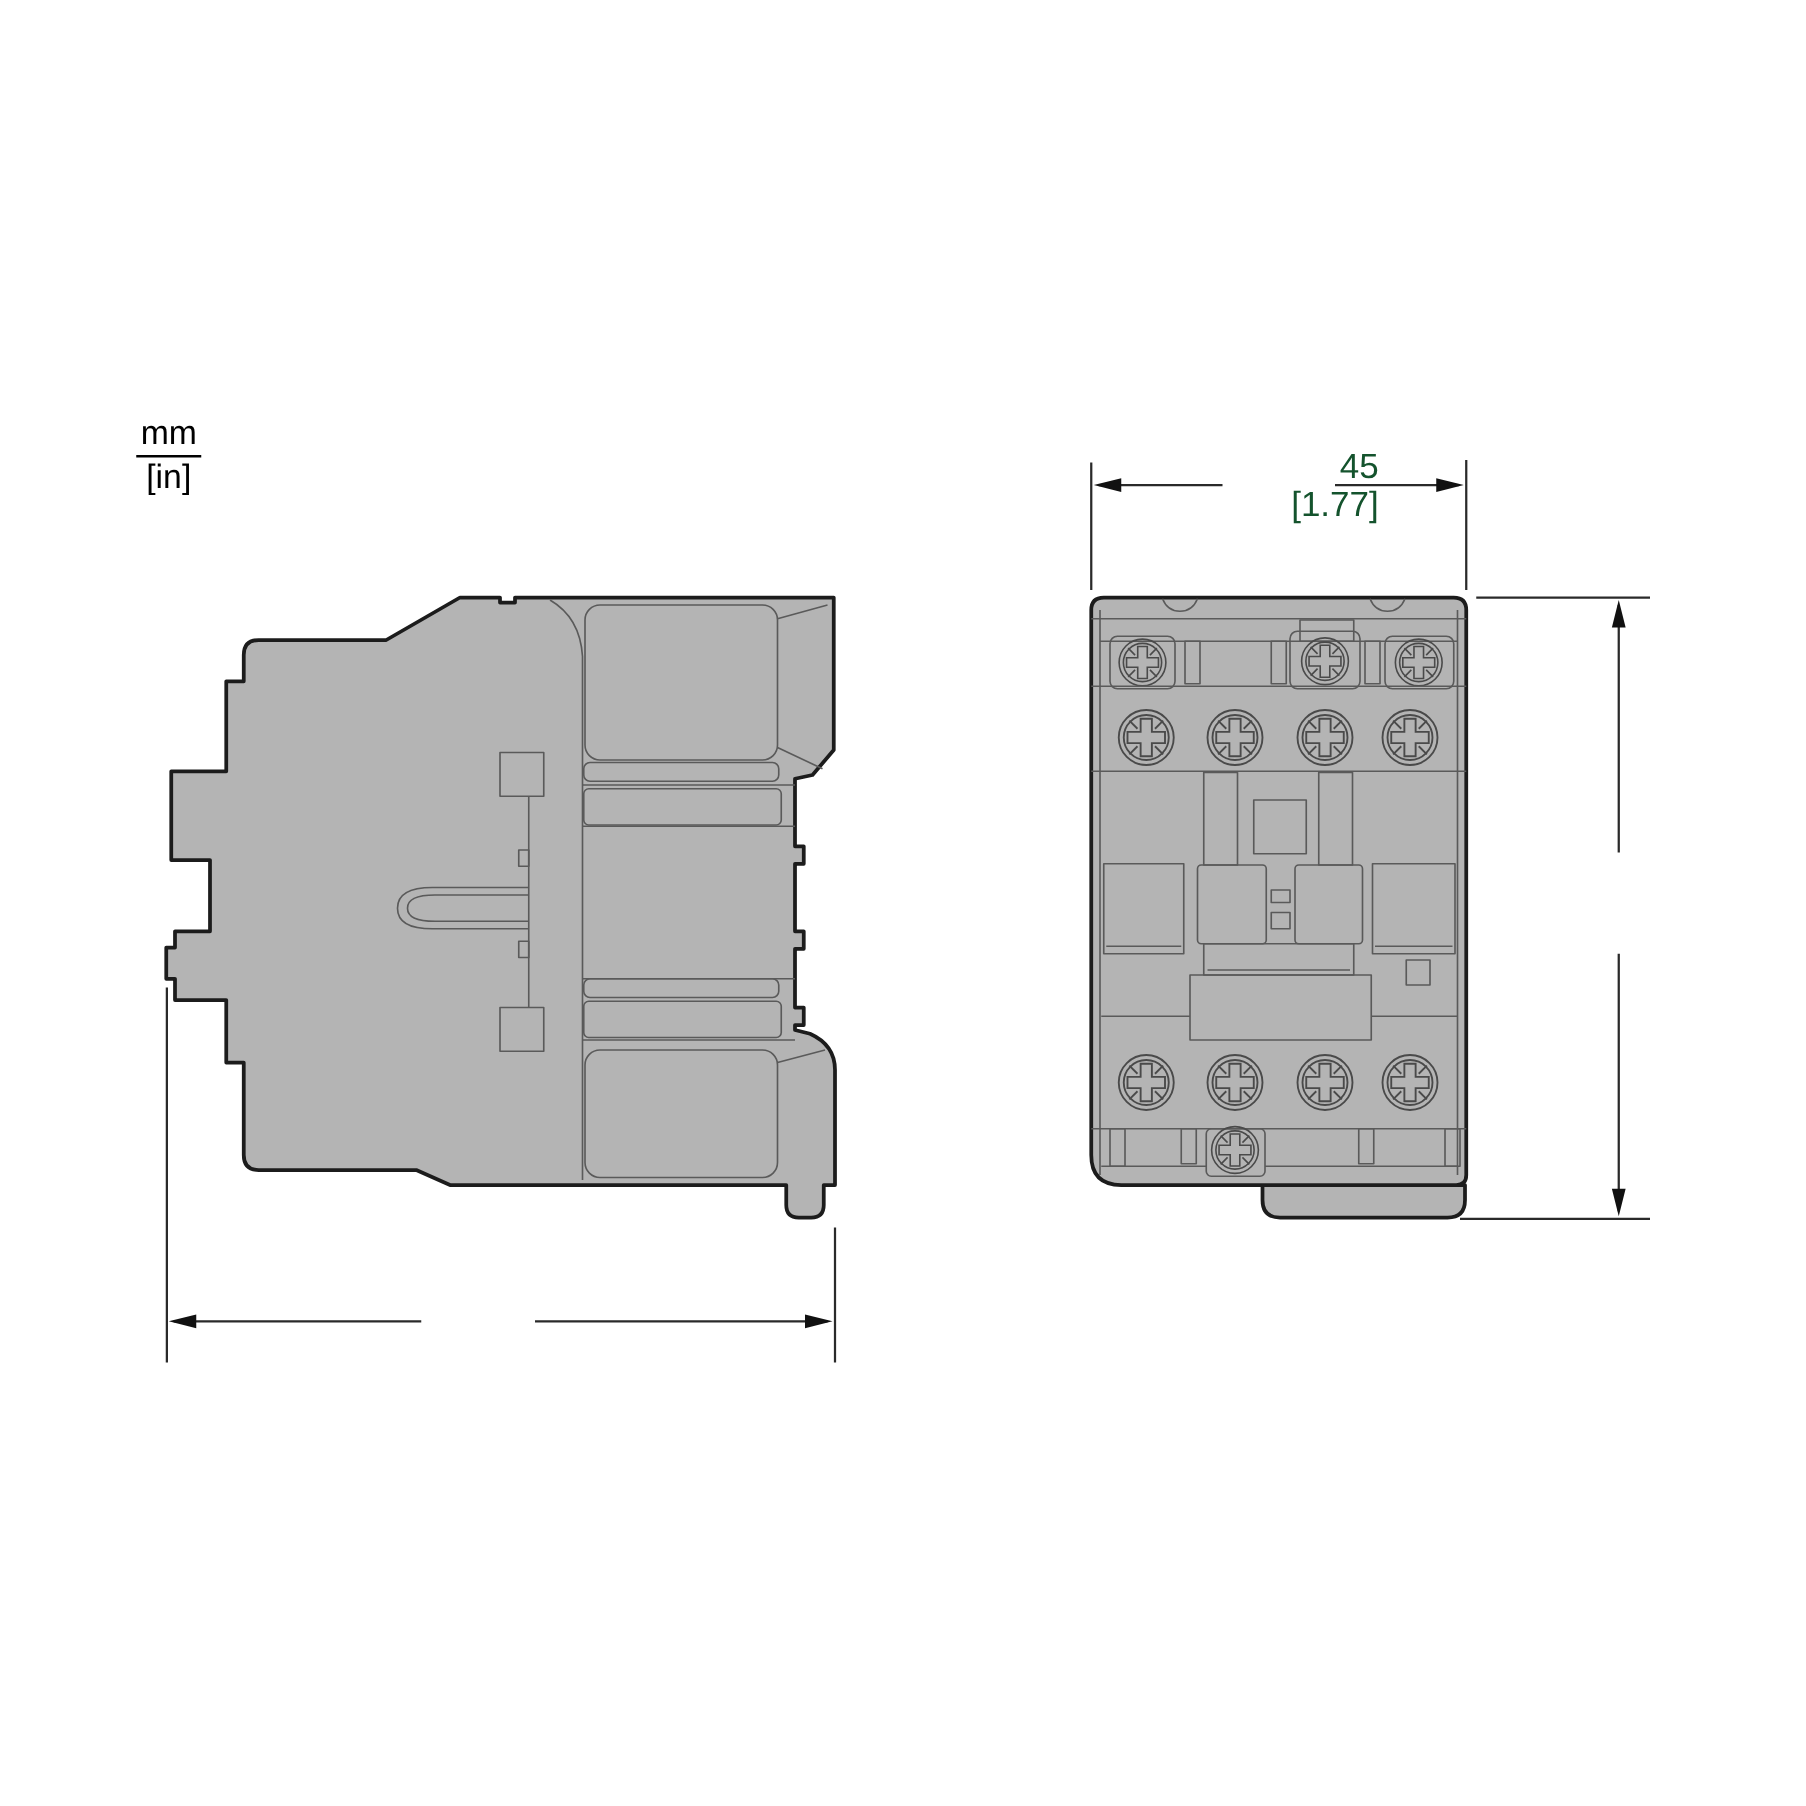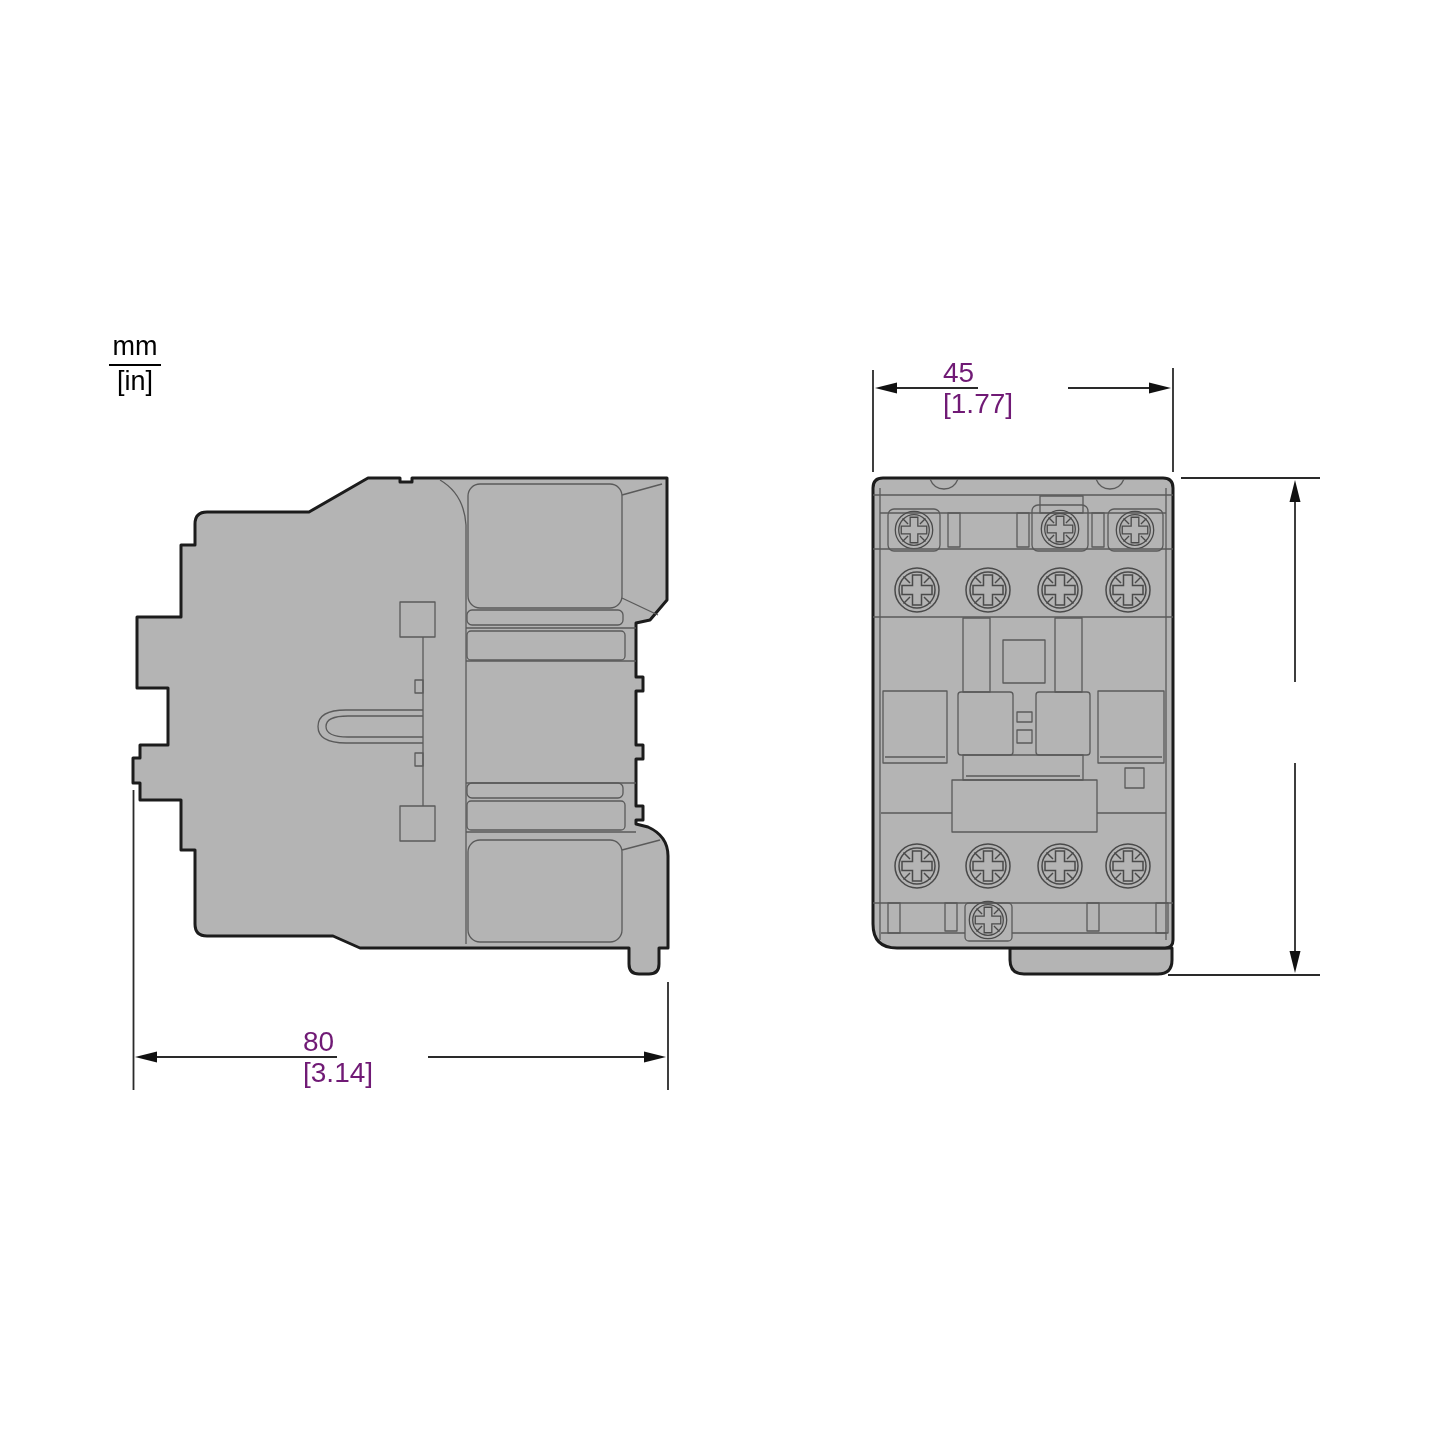--- a/index.html
+++ b/index.html
@@ -2,21 +2,21 @@
 <html><head>
 <meta charset="utf-8">
 <style>
   html,body{margin:0;padding:0;background:#fff;}
   #canvas{
     position:relative;width:1445px;height:1445px;background:#fff;overflow:hidden;
     font-family:"Liberation Sans", sans-serif;
   }
   #drawing-svg{position:absolute;left:0;top:0;}
   .dim-label{
-    position:absolute;text-align:left;color:#701a75;
+    position:absolute;text-align:right;color:#14532d;
     font-size:28px;line-height:31px;white-space:nowrap;
   }
   .unit-label{
     position:absolute;text-align:center;color:#000;
     font-size:27px;line-height:30px;
   }
   .unit-label .num{display:inline-block;border-bottom:2px solid #000;padding:0 4px 3px 4px;}
   .unit-label .den{display:block;padding-top:0;}
   
   .outline{fill:#b4b4b4;stroke:#1c1c1c;stroke-width:3;stroke-linejoin:round;}
@@ -202,18 +202,14 @@
     <span class="num">mm</span>
     <span class="den">[in]</span>
   </div>
 
   <div class="dim-label" style="left:943px;top:357px;width:160px;">
     <div>45</div>
     <div>[1.77]</div>
   </div>
 
 
-  <div class="dim-label" style="left:303px;top:1026px;width:160px;">
-    <div>80</div>
-    <div>[3.14]</div>
-  </div>
 
 </div>
 
 </body></html>

